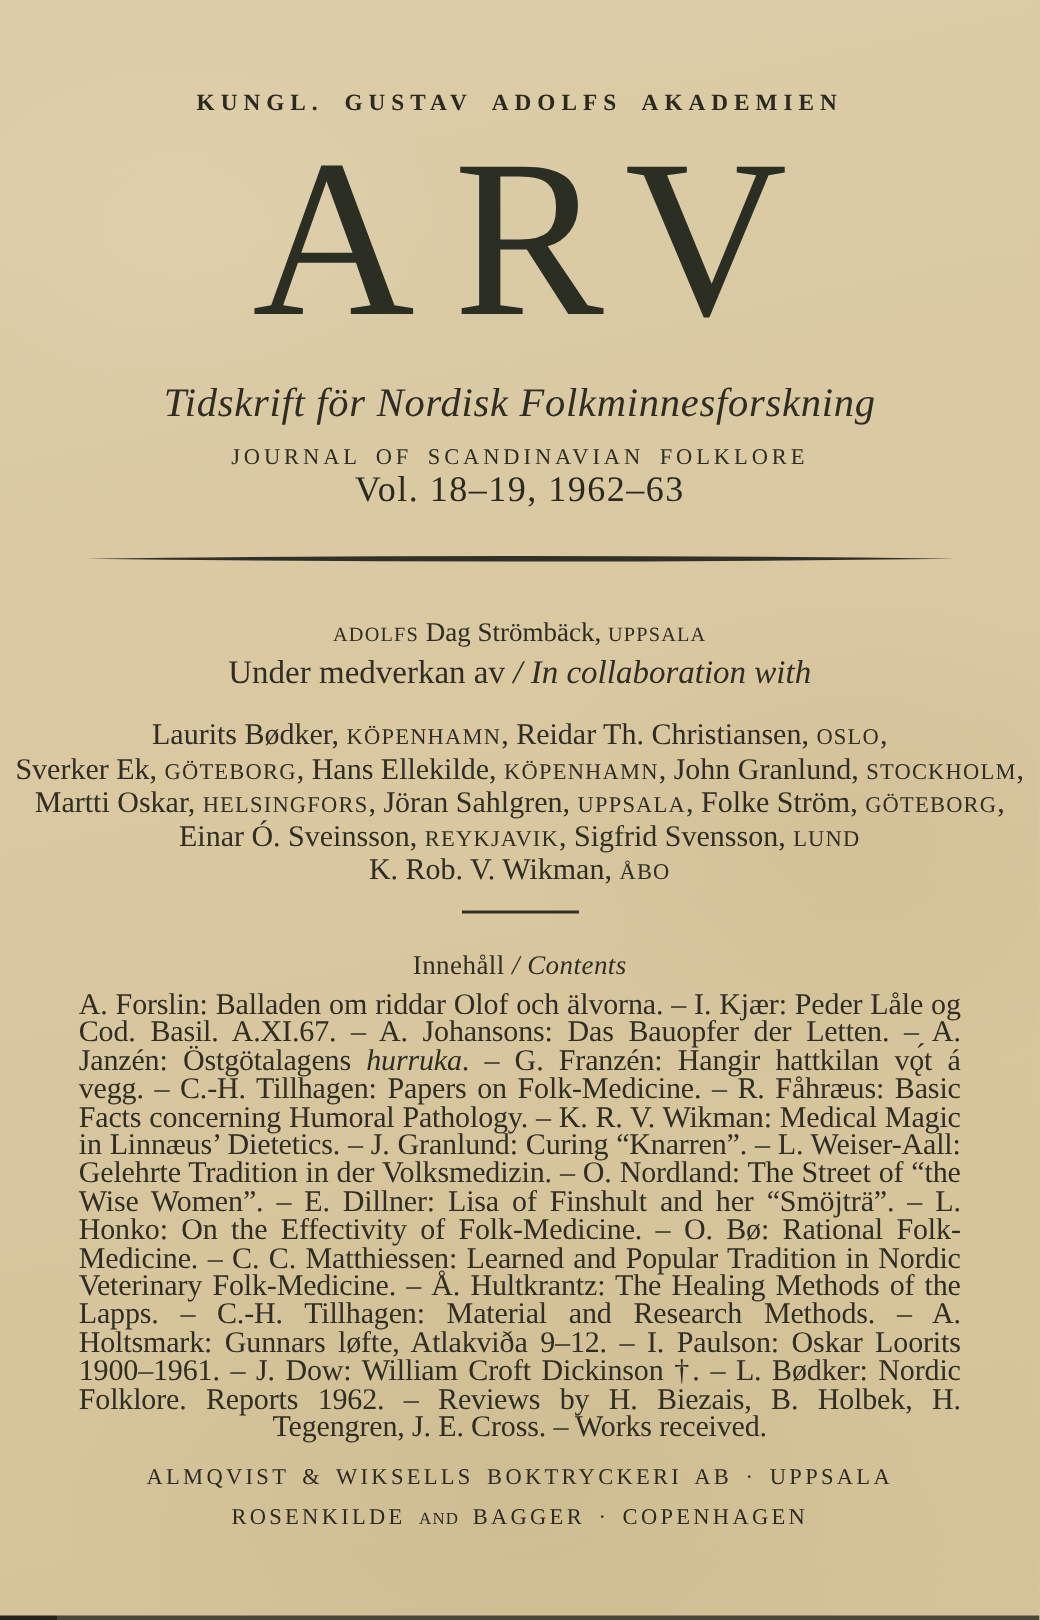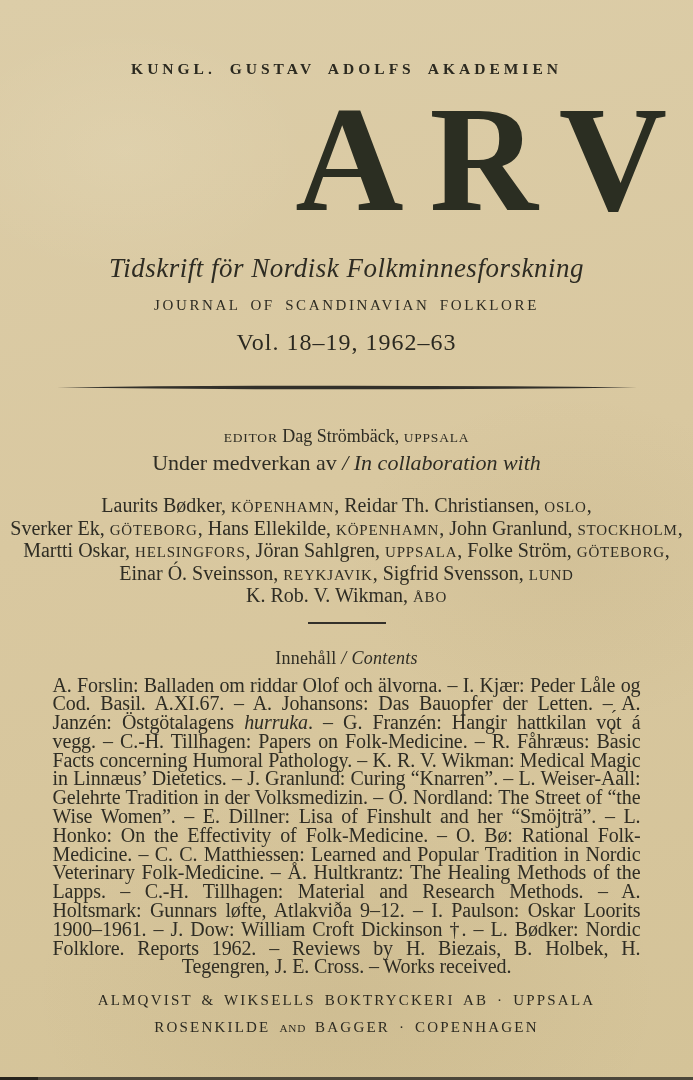--- a/index.html
+++ b/index.html
@@ -25,38 +25,37 @@
   .academy {
     font-size: 15.5px; font-weight: bold;
     letter-spacing: 4px; word-spacing: 6px;
     color: #2c2a20;
   }
   .arv {
     margin-top: 14px;
     font-size: 150px; line-height: 0.9;
     letter-spacing: 26px; padding-left: 26px;
     color: #2b2e22;
-    font-weight: bold;
-    text-align: right;
+    font-weight: normal;
   }
   .subtitle-sv {
     margin-top: 26px;
     font-style: italic;
     font-size: 27px;
     letter-spacing: 0.5px;
     color: #2e2c23;
   }
   .subtitle-en {
     margin-top: 13px;
     font-size: 15px;
     letter-spacing: 2.6px; word-spacing: 4px;
     color: #2e2c23;
   }
   .volume {
-    margin-top: 15px;
+    margin-top: 0;
     font-size: 24px;
     letter-spacing: 1px;
     color: #2b2921;
   }
   .swelled-rule { margin-top: 29px; height: 5px; }
   .swelled-rule svg { display: block; margin: 0 auto; }
   .editor-line {
     margin-top: 36px;
     font-size: 18px;
     color: #2e2c23;
@@ -124,21 +123,21 @@
   <div class="subtitle-en">JOURNAL OF SCANDINAVIAN FOLKLORE</div>
 
   <div class="volume">Vol. 18–19, 1962–63</div>
 
   <div class="swelled-rule">
     <svg width="580" height="5" viewBox="0 0 580 5" aria-hidden="true">
       <path d="M0,2.5 Q290,-1.2 580,2.5 Q290,6.2 0,2.5 Z" fill="#32302a"></path>
     </svg>
   </div>
 
-  <div class="editor-line"><span class="sc">EDITOR</span><span> Dag Strömbäck, </span><span class="sc">UPPSALA</span></div>
+  <div class="editor-line"><span class="sc">ADOLFS</span><span> Dag Strömbäck, </span><span class="sc">UPPSALA</span></div>
 
   <div class="collab-note"><span>Under medverkan av </span><span class="i">/ In collaboration with</span></div>
 
   <div class="collaborators">
     <div><span>Laurits Bødker, </span><span class="sc">KÖPENHAMN</span><span>, Reidar Th. Christiansen, </span><span class="sc">OSLO</span><span>,</span></div>
     <div><span>Sverker Ek, </span><span class="sc">GÖTEBORG</span><span>, Hans Ellekilde, </span><span class="sc">KÖPENHAMN</span><span>, John Granlund, </span><span class="sc">STOCKHOLM</span><span>,</span></div>
     <div><span>Martti Oskar, </span><span class="sc">HELSINGFORS</span><span>, Jöran Sahlgren, </span><span class="sc">UPPSALA</span><span>, Folke Ström, </span><span class="sc">GÖTEBORG</span><span>,</span></div>
     <div><span>Einar Ó. Sveinsson, </span><span class="sc">REYKJAVIK</span><span>, Sigfrid Svensson, </span><span class="sc">LUND</span></div>
     <div><span>K. Rob. V. Wikman, </span><span class="sc">ÅBO</span></div>
   </div>

